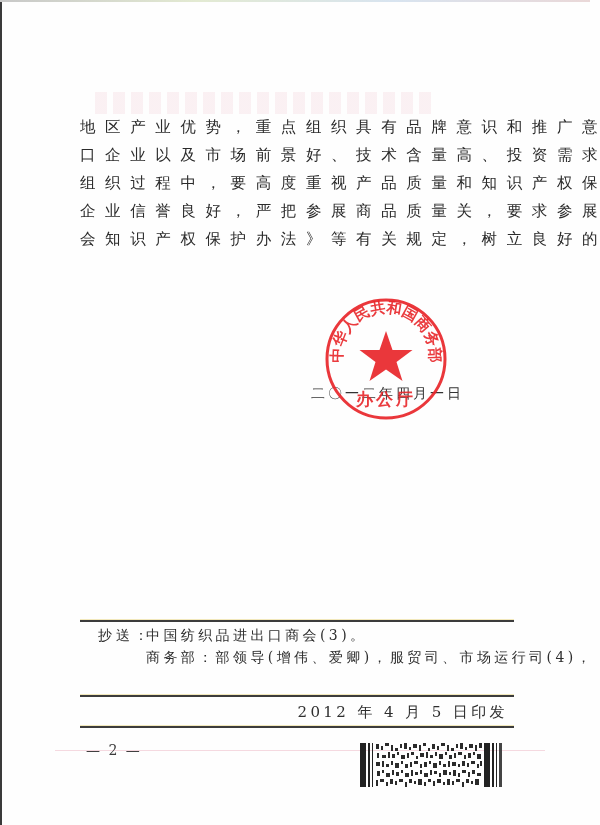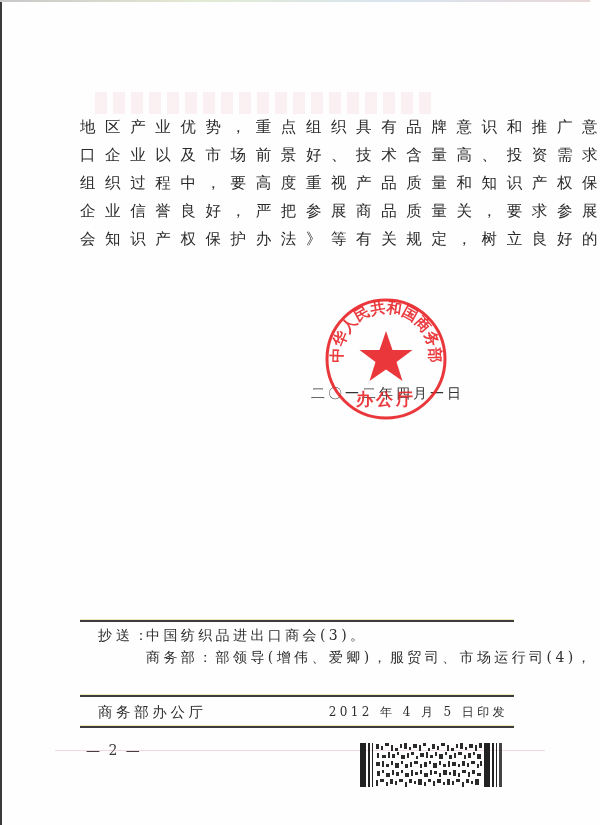--- a/index.html
+++ b/index.html
@@ -92,21 +92,21 @@
       position: absolute;
       left: 98px; top: 700px;
       font-size: 14.5px;
       letter-spacing: 3.6px;
       line-height: 24px;
       color: #2e2e2e;
     }
     .issue-date {
       position: absolute;
       right: 92px; top: 700px;
-      font-size: 12px;
+      font-size: 15px;
       letter-spacing: 3.4px;
       line-height: 24px;
       color: #2e2e2e;
       white-space: nowrap;
       margin-left: 16px;
     }
     .page-number {
       position: absolute;
       left: 86px; top: 740px;
       font-size: 14px;
@@ -162,21 +162,20 @@
 
   <div class="cc-block">
     <div class="cc-row">
       <span class="cc-label">抄送：</span><span>中国纺织品进出口商会(3)。</span>
     </div>
     <div class="cc-row cc-indent">商务部：部领导(增伟、爱卿)，服贸司、市场运行司(4)，</div>
   </div>
 
   <div class="rule" style="top:695px;"></div>
 
-  <div class="issuer">商务部办公厅</div>
   <div class="issue-date">2012 年 4 月 5 日印发</div>
 
   <div class="rule" style="top:726px;"></div>
 
   <div class="faint-red"></div>
   <div class="page-number">— 2 —</div>
 
   <div class="barcode">
     <svg width="145" height="44" viewBox="0 0 145 44">
       <rect x="0" y="0" width="6" height="44" fill="#222"></rect>

